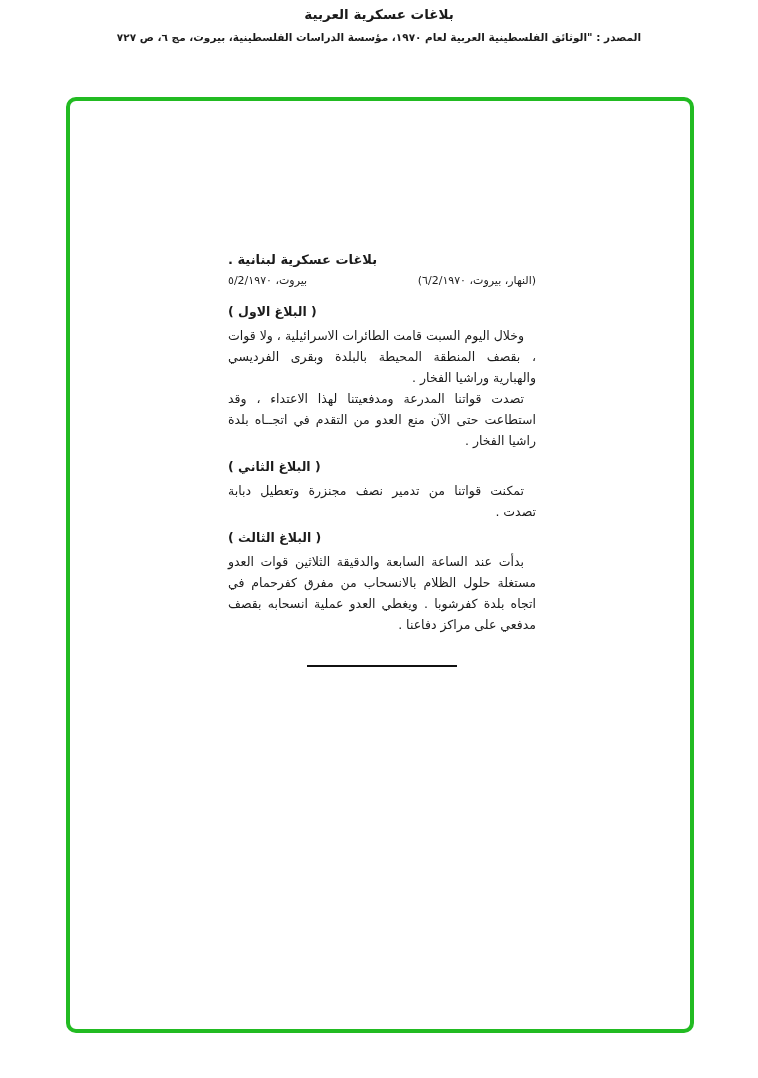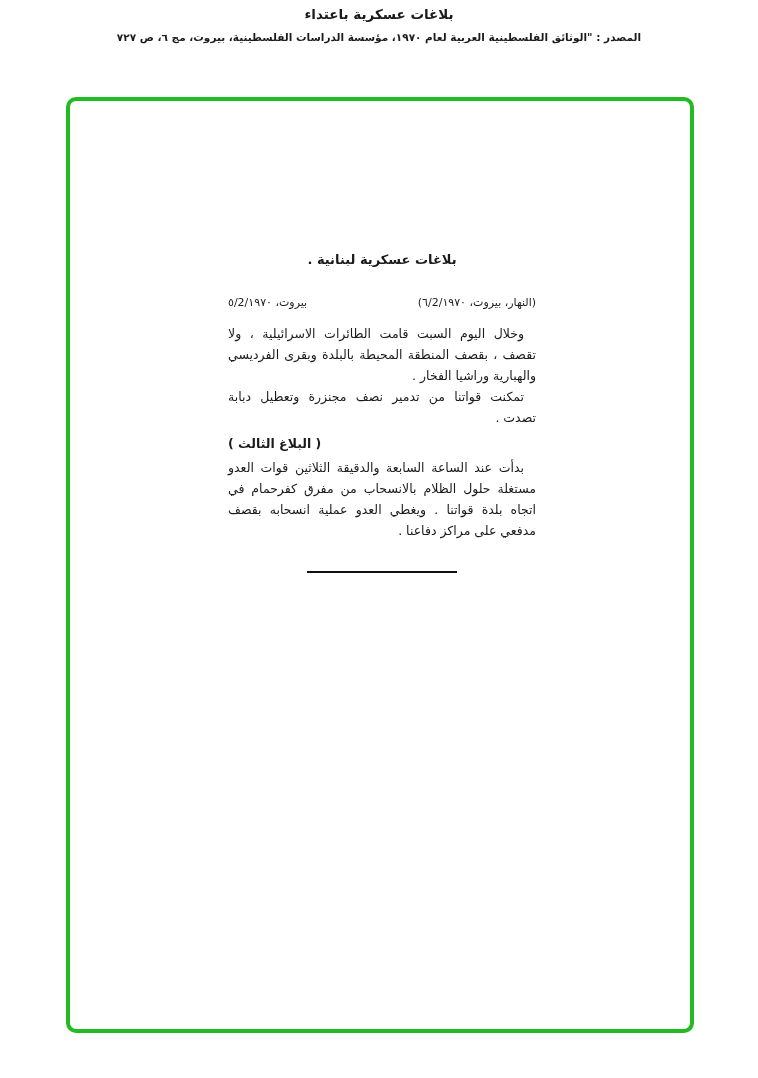--- a/index.html
+++ b/index.html
@@ -26,24 +26,24 @@
   .doc-content {
     position:absolute;
     left:158px; top:148px;
     width:308px;
     direction:rtl;
     font-size:12.5px;
     line-height:21px;
     text-align:justify;
   }
   .doc-title {
-    text-align:center;
+    text-align:left;
     font-weight:bold;
     font-size:13px;
-    margin-bottom:22px;
+    margin-bottom:0;
   }
   .dateline {
     display:flex;
     justify-content:space-between;
     align-items:baseline;
     font-size:11px;
     margin-bottom:10px;
     white-space:nowrap;
   }
   .communique-heading {
@@ -59,43 +59,46 @@
     border:none;
     border-top:2px solid #111;
     width:150px;
     margin:30px auto 0 auto;
   }
 </style>
 </head>
 <body>
 
 <div class="page-header">
-  <div class="header-title">بلاغات عسكرية باعتداء</div>
+  <div class="header-title">بلاغات عسكرية العربية</div>
   <div class="header-source">المصدر : "الوثائق الفلسطينية العربية لعام ١٩٧٠، مؤسسة الدراسات الفلسطينية، بيروت، مج ٦، ص ٧٢٧</div>
 </div>
 
 <div class="doc-frame" style="border-color: rgb(34, 187, 34);">
   <div class="doc-content">
 
     <div class="doc-title">بلاغات عسكرية لبنانية .</div>
 
     <div class="dateline">
       <span>(النهار، بيروت، ٦/2/١٩٧٠)</span>
       <span>بيروت، ٥/2/١٩٧٠</span>
     </div>
 
     <section>
-      <p class="body-par">وخلال اليوم السبت قامت الطائرات الاسرائيلية ، ولا تقصف ، بقصف المنطقة المحيطة بالبلدة وبقرى الفرديسي والهبارية وراشيا الفخار .</p>
+      <h2 class="communique-heading">( البلاغ الاول )</h2>
+      <p class="body-par">وخلال اليوم السبت قامت الطائرات الاسرائيلية ، ولا قوات ، بقصف المنطقة المحيطة بالبلدة وبقرى الفرديسي والهبارية وراشيا الفخار .</p>
+      <p class="body-par">تصدت قواتنا المدرعة ومدفعيتنا لهذا الاعتداء ، وقد استطاعت حتى الآن منع العدو من التقدم في اتجــاه بلدة راشيا الفخار .</p>
     </section>
 
     <section>
+      <h2 class="communique-heading">( البلاغ الثاني )</h2>
       <p class="body-par">تمكنت قواتنا من تدمير نصف مجنزرة وتعطيل دبابة تصدت .</p>
     </section>
 
     <section>
       <h2 class="communique-heading">( البلاغ الثالث )</h2>
-      <p class="body-par">بدأت عند الساعة السابعة والدقيقة الثلاثين قوات العدو مستغلة حلول الظلام بالانسحاب من مفرق كفرحمام في اتجاه بلدة قواتنا . ويغطي العدو عملية انسحابه بقصف مدفعي على مراكز دفاعنا .</p>
+      <p class="body-par">بدأت عند الساعة السابعة والدقيقة الثلاثين قوات العدو مستغلة حلول الظلام بالانسحاب من مفرق كفرحمام في اتجاه بلدة كفرشوبا . ويغطي العدو عملية انسحابه بقصف مدفعي على مراكز دفاعنا .</p>
     </section>
 
     <hr class="end-rule">
 
   </div>
 </div>
 
 </body></html>

